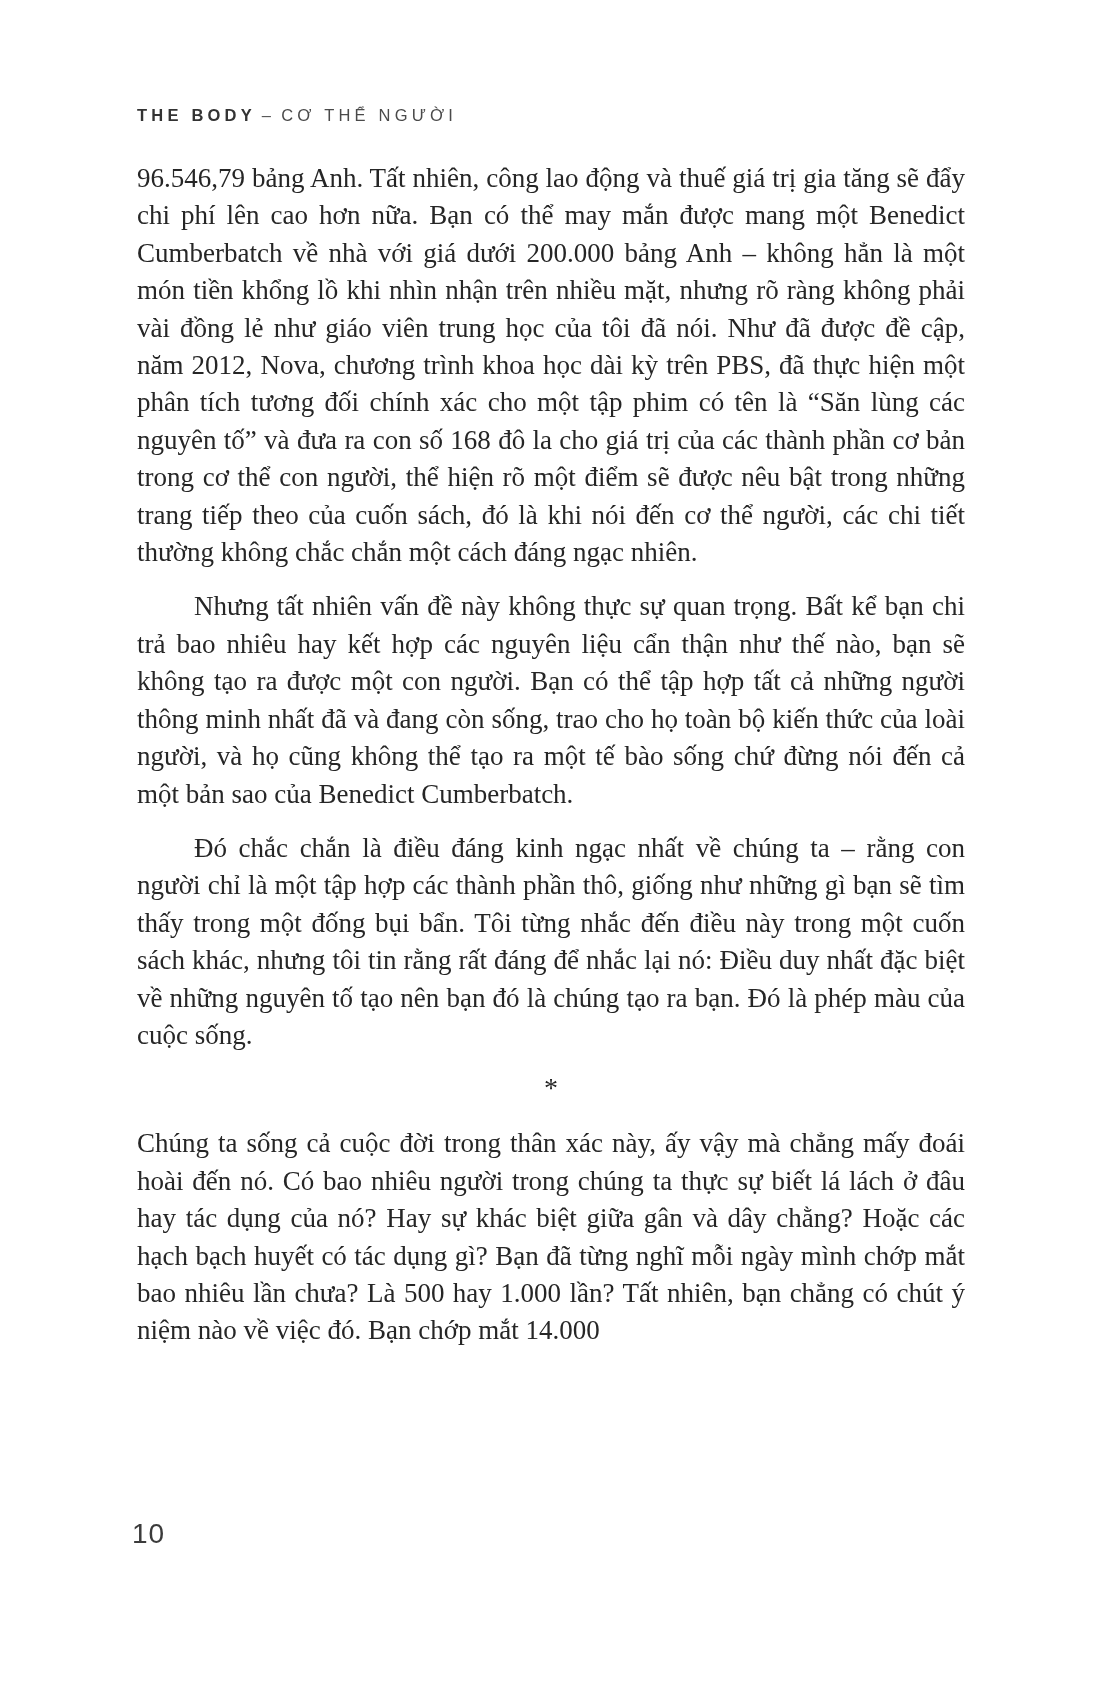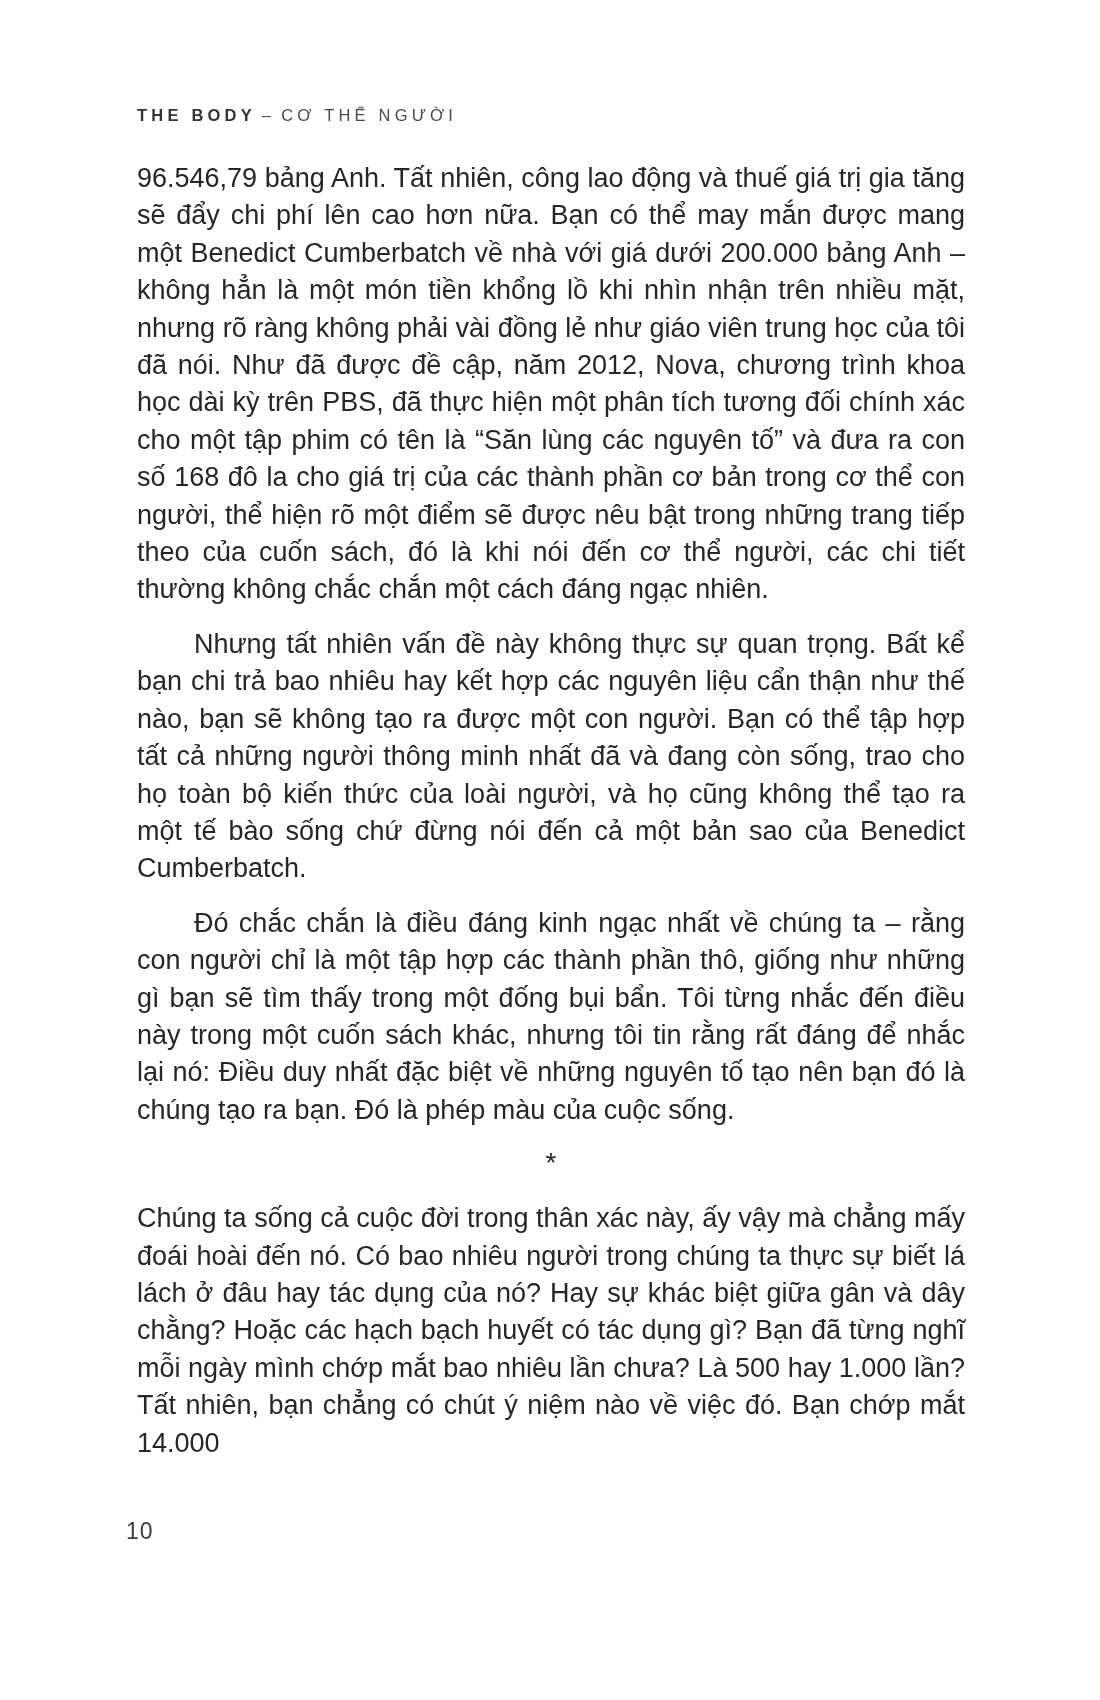--- a/index.html
+++ b/index.html
@@ -28,21 +28,21 @@
   .hdr-bold { font-weight: 700; color: #333333; }
   .hdr-sep  { font-weight: 400; color: #555555; margin: 0 6px; }
   .hdr-light{ font-weight: 400; color: #4a4a4a; }
 
   
   .body-text {
     position: absolute;
     top: 160px;
     left: 137px;
     width: 828px;
-    font-family: Liberation Sans, sans-serif;
+    font-family: Liberation Serif, serif;
     font-size: 27px;
     line-height: 37.4px;
     color: #262626;
     text-align: justify;
   }
   .para { margin: 0; }
   .para + .para,
   .asterisk + .para { margin-top: 17px; }
   .para.indent { text-indent: 57px; }
 
@@ -51,23 +51,23 @@
     text-align: center;
     font-size: 28px;
     line-height: 40px;
     color: #262626;
   }
 
   
   .page-footer {
     position: absolute;
     top: 1518px;
-    left: 126px;
+    left: 132px;
     font-family: "Liberation Sans", "DejaVu Sans", sans-serif;
-    font-size: 23px;
+    font-size: 28px;
     letter-spacing: 1px;
     color: #3b3b3b;
   }
 </style>
 </head>
 <body>
 
 <div class="page">
 
   <header class="running-header">

